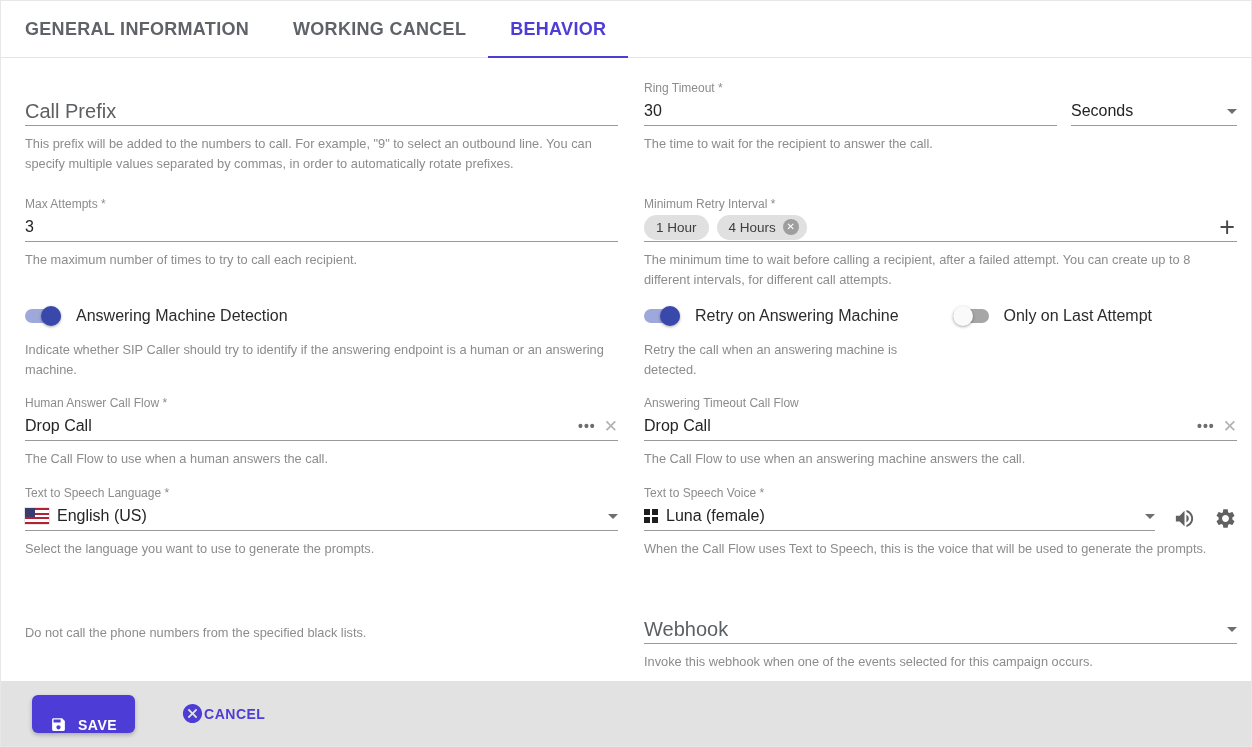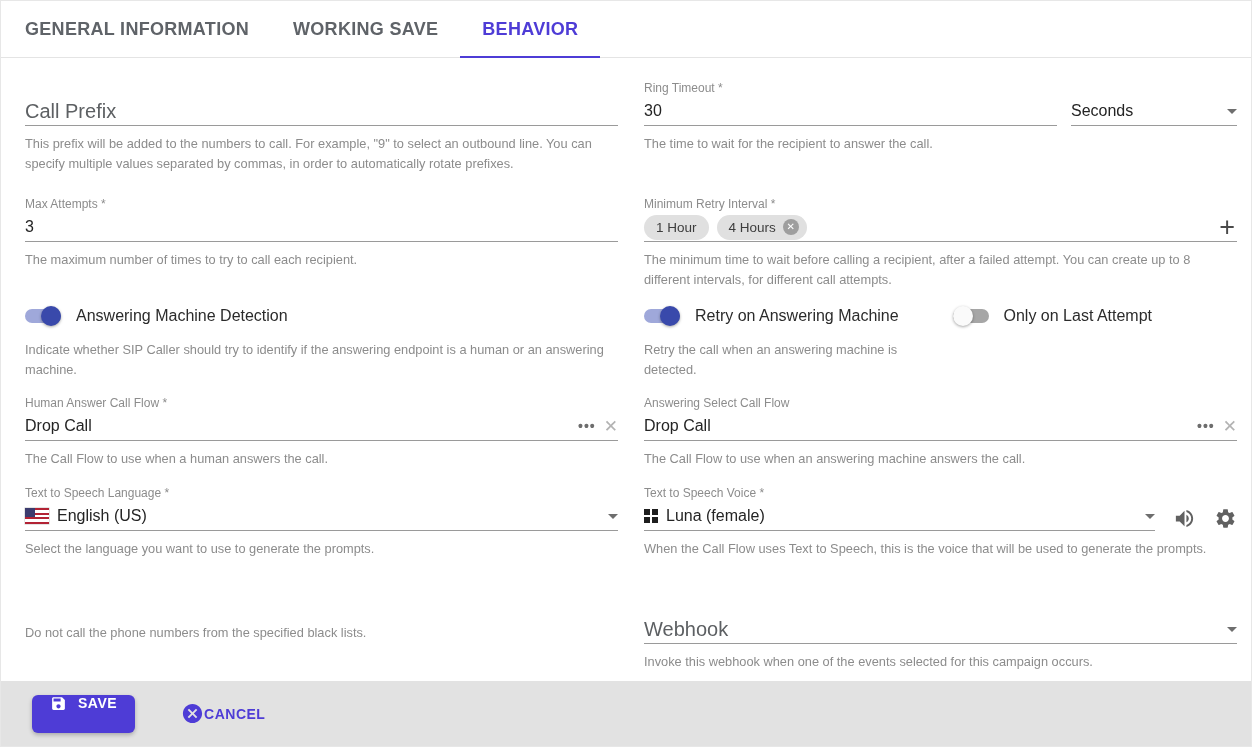--- a/index.html
+++ b/index.html
@@ -55,34 +55,34 @@
              background:repeating-linear-gradient(180deg,#b22234 0 2.3px,#fff 2.3px 4.6px); box-shadow:0 0 0 .5px #c9c9c9; }
   .us-flag::after { content:''; position:absolute; top:0; left:0; width:10px; height:8.6px; background:#3c3b6e; }
   .ms-icon { width:14px; height:14px; display:grid; grid-template-columns:1fr 1fr; gap:2px; flex:none; }
   .ms-icon span { background:#1e1e1e; }
   .voice-row { display:flex; align-items:flex-end; }
   .voice-row .grow { flex:1; }
   .icon-btn { margin-left:18px; margin-bottom:1px; color:#616161; cursor:pointer; flex:none; display:flex; }
   .icon-btn svg { width:23px; height:23px; fill:#616161; }
   
   .footer { flex:none; height:65px; background:var(--footer-bg); display:flex; align-items:center; padding:0 31px; gap:46px; }
-  .save-btn { display:flex; align-items:flex-start; gap:11px; background:var(--accent); color:#fff; height:38px; padding:0 18px;
+  .save-btn { display:flex; align-items:flex-end; gap:11px; background:var(--accent); color:#fff; height:38px; padding:0 18px;
               border:none; border-radius:6px; font-family:inherit; font-size:14px; font-weight:700; letter-spacing:.5px;
               cursor:pointer; box-shadow:0 2px 4px rgba(0,0,0,.25); }
   .save-btn svg { width:17px; height:17px; fill:#fff; }
   .cancel-btn { display:flex; align-items:center; gap:0; color:var(--accent); font-size:14px; font-weight:700;
                 letter-spacing:.5px; cursor:pointer; background:none; border:none; font-family:inherit; }
   .cancel-btn svg { width:23px; height:23px; fill:var(--accent); }
 </style>
 </head>
 <body>
 
 <div class="tabbar">
   <div class="tab">GENERAL INFORMATION</div>
-  <div class="tab">WORKING SAVE</div>
+  <div class="tab">WORKING CANCEL</div>
   <div class="tab active">BEHAVIOR</div>
 </div>
 
 <div class="content">
 
   <div class="cell mb1">
     <div class="flabel"></div>
     <div class="control">
       <span class="fplaceholder">Call Prefix</span>
     </div>
@@ -167,21 +167,21 @@
     <div class="flabel">Human Answer Call Flow *</div>
     <div class="control">
       <span class="fvalue">Drop Call</span>
       <span class="dots">•••</span>
       <span class="clear-x">✕</span>
     </div>
     <div class="helper">The Call Flow to use when a human answers the call.</div>
   </div>
 
   <div class="cell mb4">
-    <div class="flabel">Answering Select Call Flow</div>
+    <div class="flabel">Answering Timeout Call Flow</div>
     <div class="control">
       <span class="fvalue">Drop Call</span>
       <span class="dots">•••</span>
       <span class="clear-x">✕</span>
     </div>
     <div class="helper">The Call Flow to use when an answering machine answers the call.</div>
   </div>
 
   <div class="cell mb5">
     <div class="flabel">Text to Speech Language *</div>

